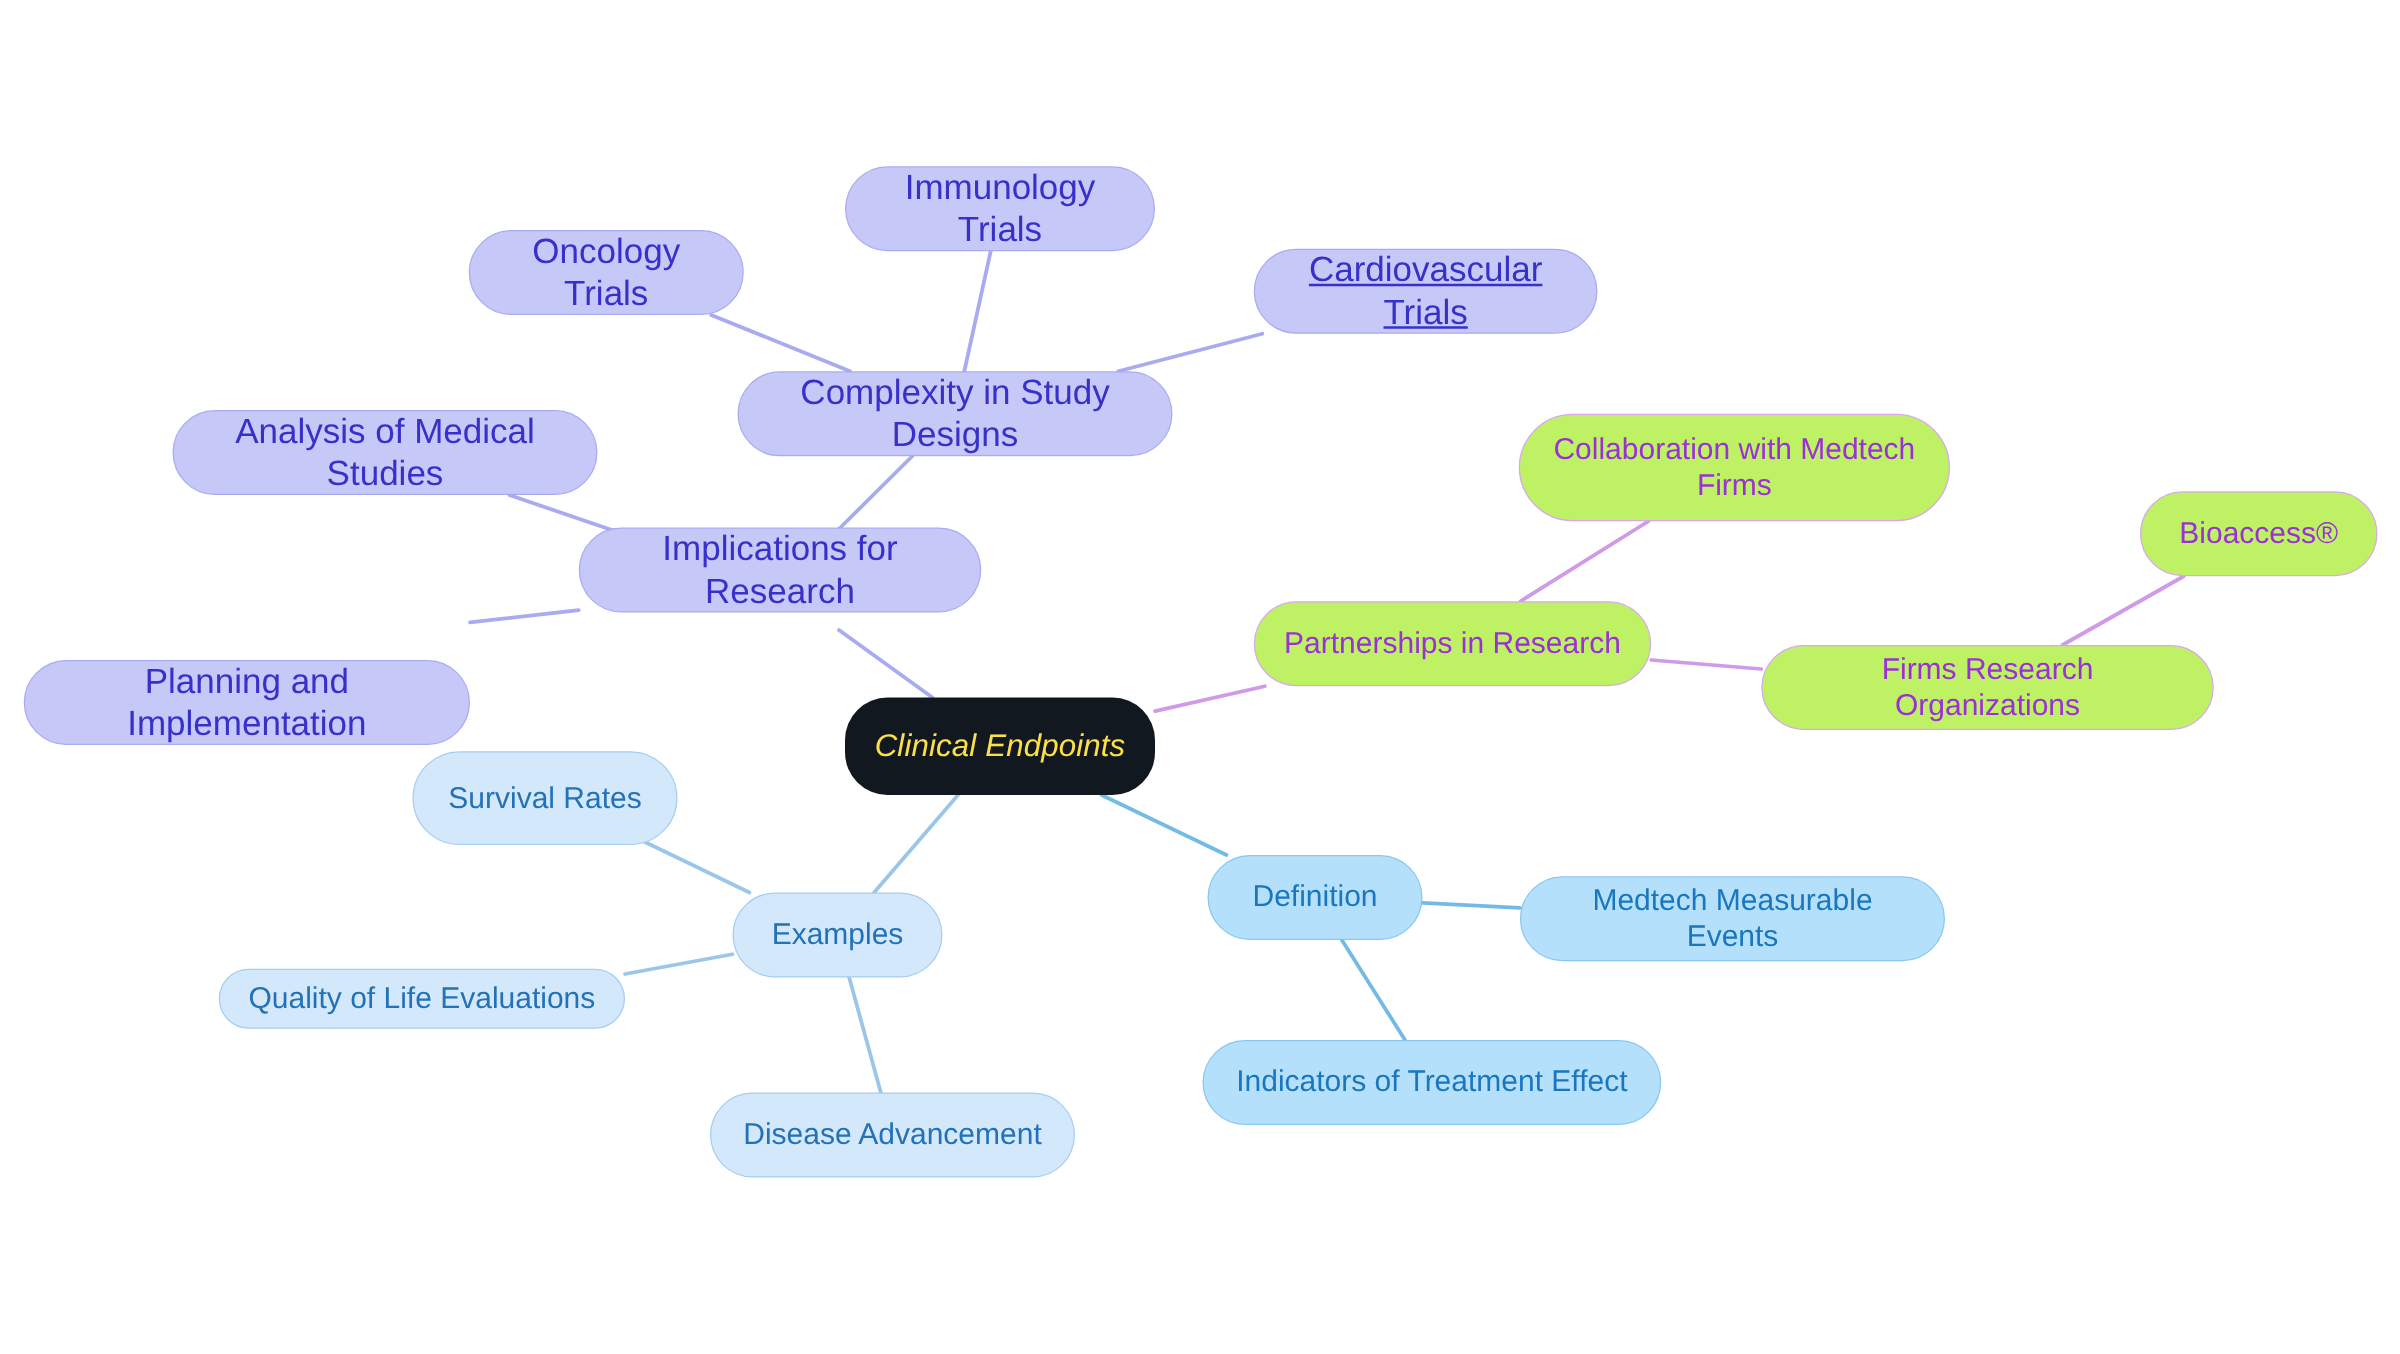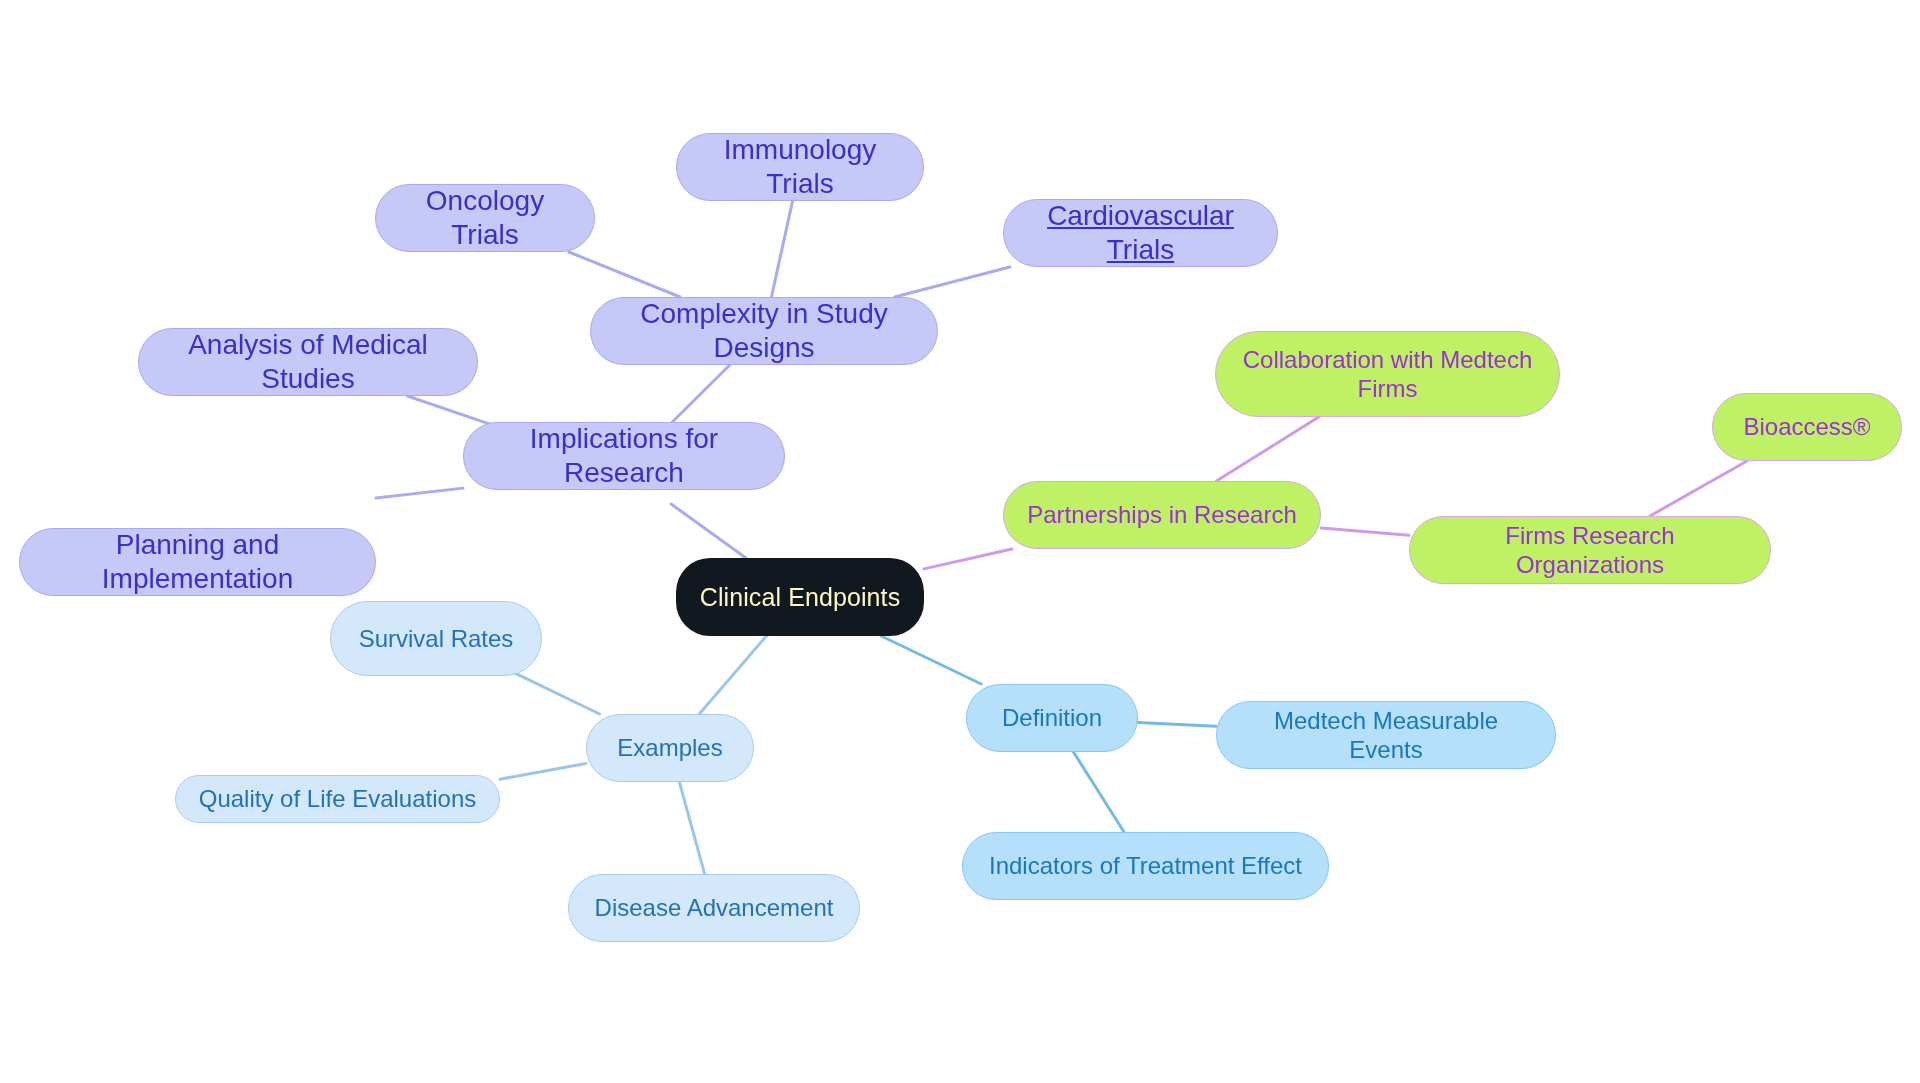--- a/index.html
+++ b/index.html
@@ -38,23 +38,24 @@
     border-style: solid;
     border-width: 1.5px;
     line-height: 1.22;
     padding: 0 18px;
     white-space: pre-line;
   }
   .node.root {
     border-radius: 34px;
     border: none;
     background: #12181f;
-    color: #fef9c3;
+    color: #fde047;
     font-size: 25px;
     letter-spacing: 0.1px;
+    font-style: italic;
   }
   .node.indigo {
     background: #c6c8f8;
     border-color: #a9abf0;
     color: #3730c9;
     font-size: 28px;
   }
   .node.purple {
     background: #bef264;
     border-color: #d9a6ef;

